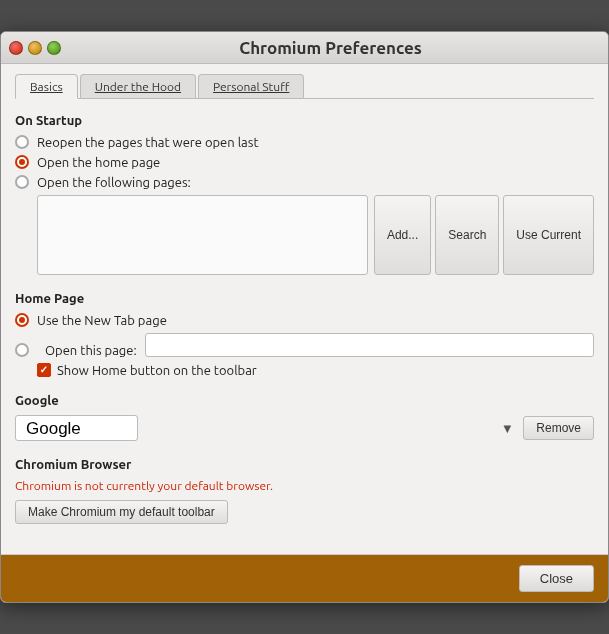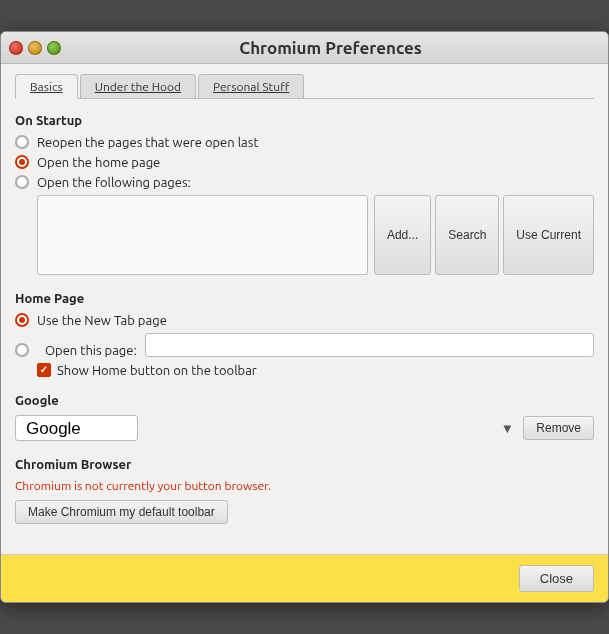--- a/index.html
+++ b/index.html
@@ -241,21 +241,21 @@
       color: #cc2200;
       font-size: 12px;
       margin-bottom: 8px;
     }
     
     .bottom-bar {
       display: flex;
       justify-content: flex-end;
       padding: 10px 14px;
       border-top: 1px solid #ccc;
-      background: #fde047;
+      background: #a16207;
     }
     .btn-close {
       padding: 5px 20px;
       border: 1px solid #bbb;
       border-radius: 3px;
       background: linear-gradient(to bottom, #f5f4f3, #dddbd9);
       cursor: pointer;
       font-size: 13px;
       color: #333;
     }
@@ -342,21 +342,21 @@
             <option>DuckDuckGo</option>
           </select>
           <span class="select-arrow">▼</span>
         </div>
         <button class="btn">Remove</button>
       </div>
     </div>
 
     <div class="section">
       <div class="section-title">Chromium Browser</div>
-      <div class="warning-text">Chromium is not currently your button browser.</div>
+      <div class="warning-text">Chromium is not currently your default browser.</div>
       <button class="btn">Make Chromium my default toolbar</button>
     </div>
   </div>
 
   <div class="bottom-bar">
     <button class="btn-close">Close</button>
   </div>
 </div>
 
 </body></html>

